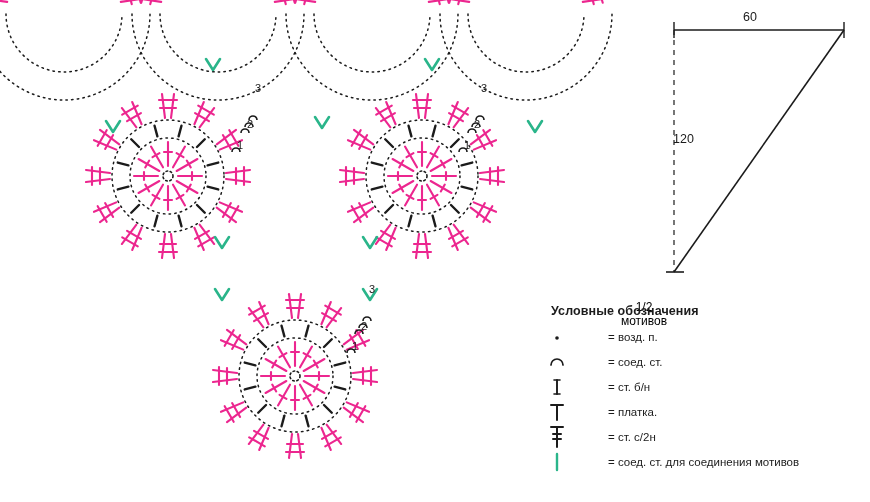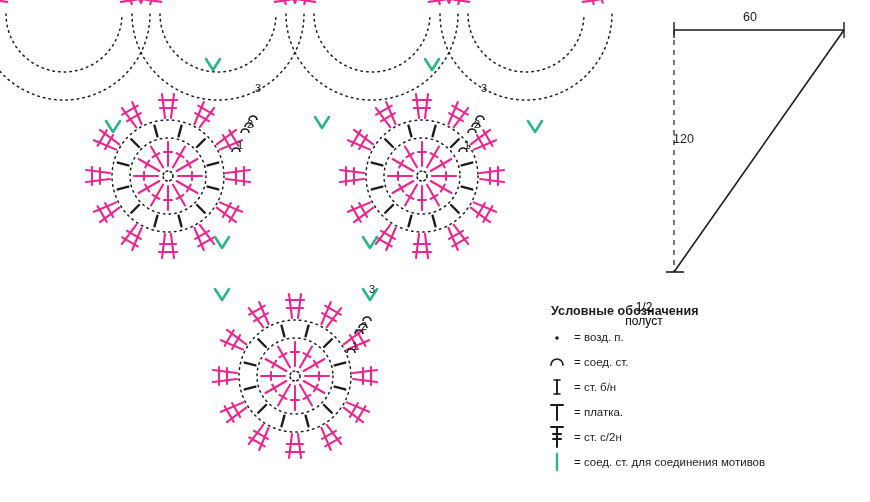--- a/index.html
+++ b/index.html
@@ -60,20 +60,21 @@
   .legend-sym {
     width: 34px;
     min-width: 34px;
     display: flex;
     align-items: center;
     justify-content: center;
     height: 24px;
   }
   .legend-label {
     white-space: nowrap;
+    margin-left: 34px;
   }
   .dim-label {
     position: absolute;
     font-size: 12.5px;
     color: #1b1b1b;
   }
   #dim-top-label {
     left: 766px; top: 12px;
     transform: translateX(-50%);
   }
@@ -426,21 +427,21 @@
       <line x1="22" y1="272" x2="40" y2="272" stroke="#1b1b1b" stroke-width="1.6"></line>
 
       <line x1="30" y1="30" x2="30" y2="272" stroke="#1b1b1b" stroke-width="1.2" stroke-dasharray="5 5"></line>
 
       <line x1="30" y1="22" x2="30" y2="38" stroke="#1b1b1b" stroke-width="1.4"></line>
       <line x1="200" y1="22" x2="200" y2="38" stroke="#1b1b1b" stroke-width="1.4"></line>
     </svg>
     <div class="dim-label" id="dim-top-label" style="left:106px;top:10px;">60</div>
     <div id="half-shawl-label" style="left:88px;top:76px;">
       <div>1/2</div>
-      <div>полуст</div>
+      <div>мотивов</div>
     </div>
   </div>
   <div class="dim-label" id="dim-left-label">120</div>
 
   <div class="panel" id="legend-panel">
     <div class="legend-title">Условные обозначения</div>
     <div class="legend-list">
 
       <div class="legend-row">
         <span class="legend-sym">

